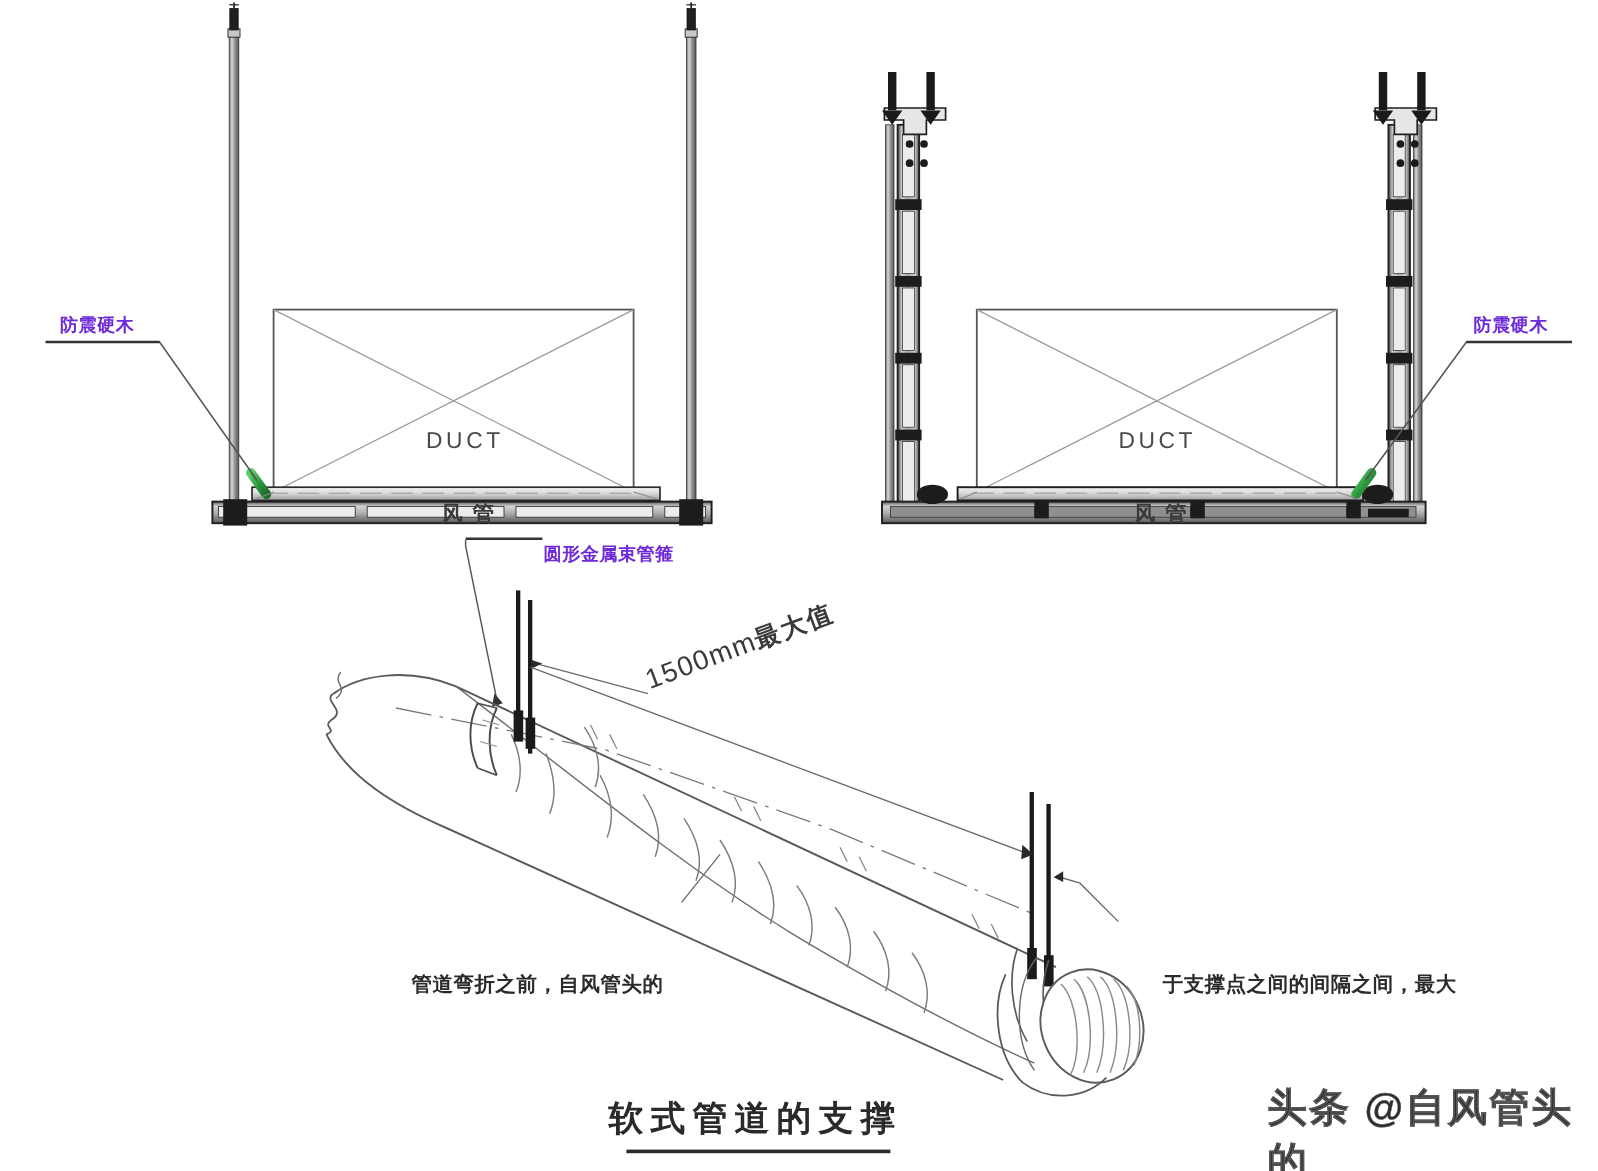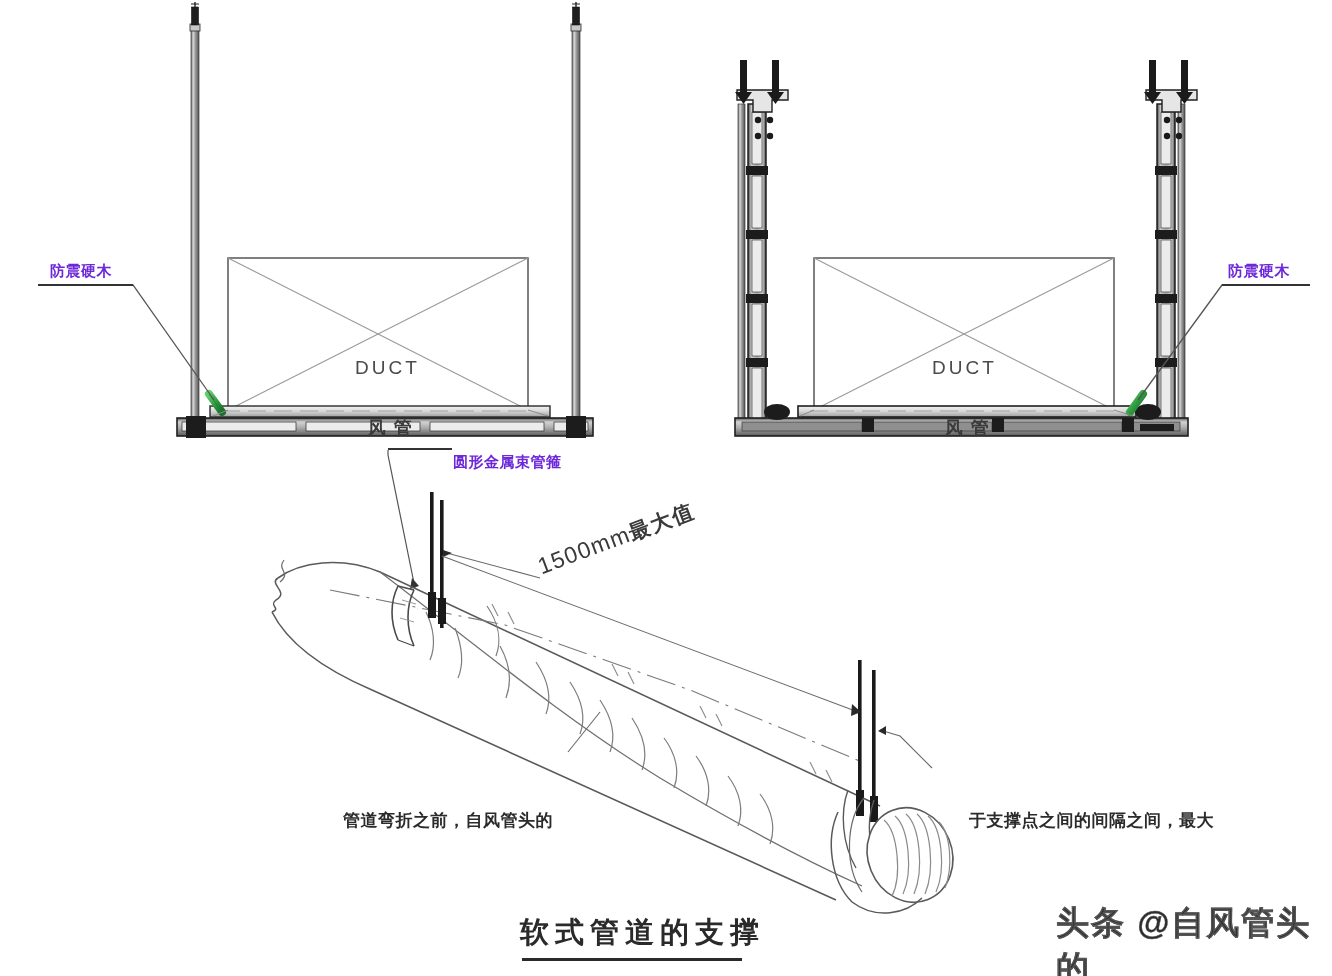--- a/index.html
+++ b/index.html
@@ -79,21 +79,21 @@
     font-weight: 700;
     color: #2b2b2b;
     margin-left: 32px;
   }
   #lbl-note-right .num {
     font-size: 21px;
     font-weight: 400;
     letter-spacing: 1px;
   }
   #fig-title {
-    left: 520px; top: 913px;
+    left: 507px; top: 913px;
     font-size: 29px;
     font-weight: 700;
     letter-spacing: 6px;
     color: #2a2a2a;
   }
   #title-underline {
     position: absolute;
     left: 522px; top: 958px;
     width: 220px; height: 3px;
     background: #2a2a2a;

